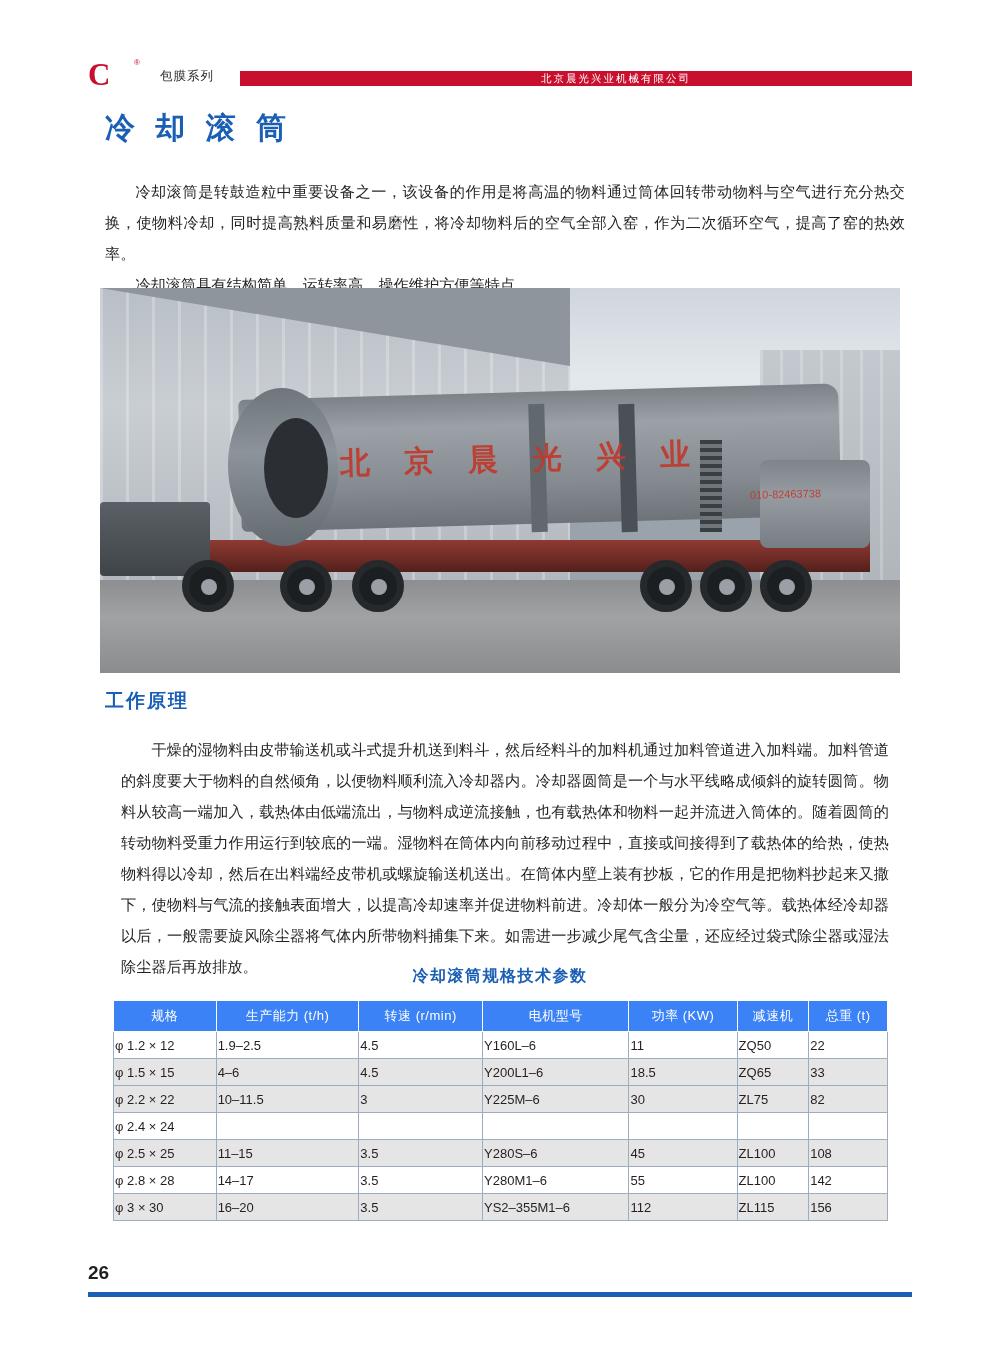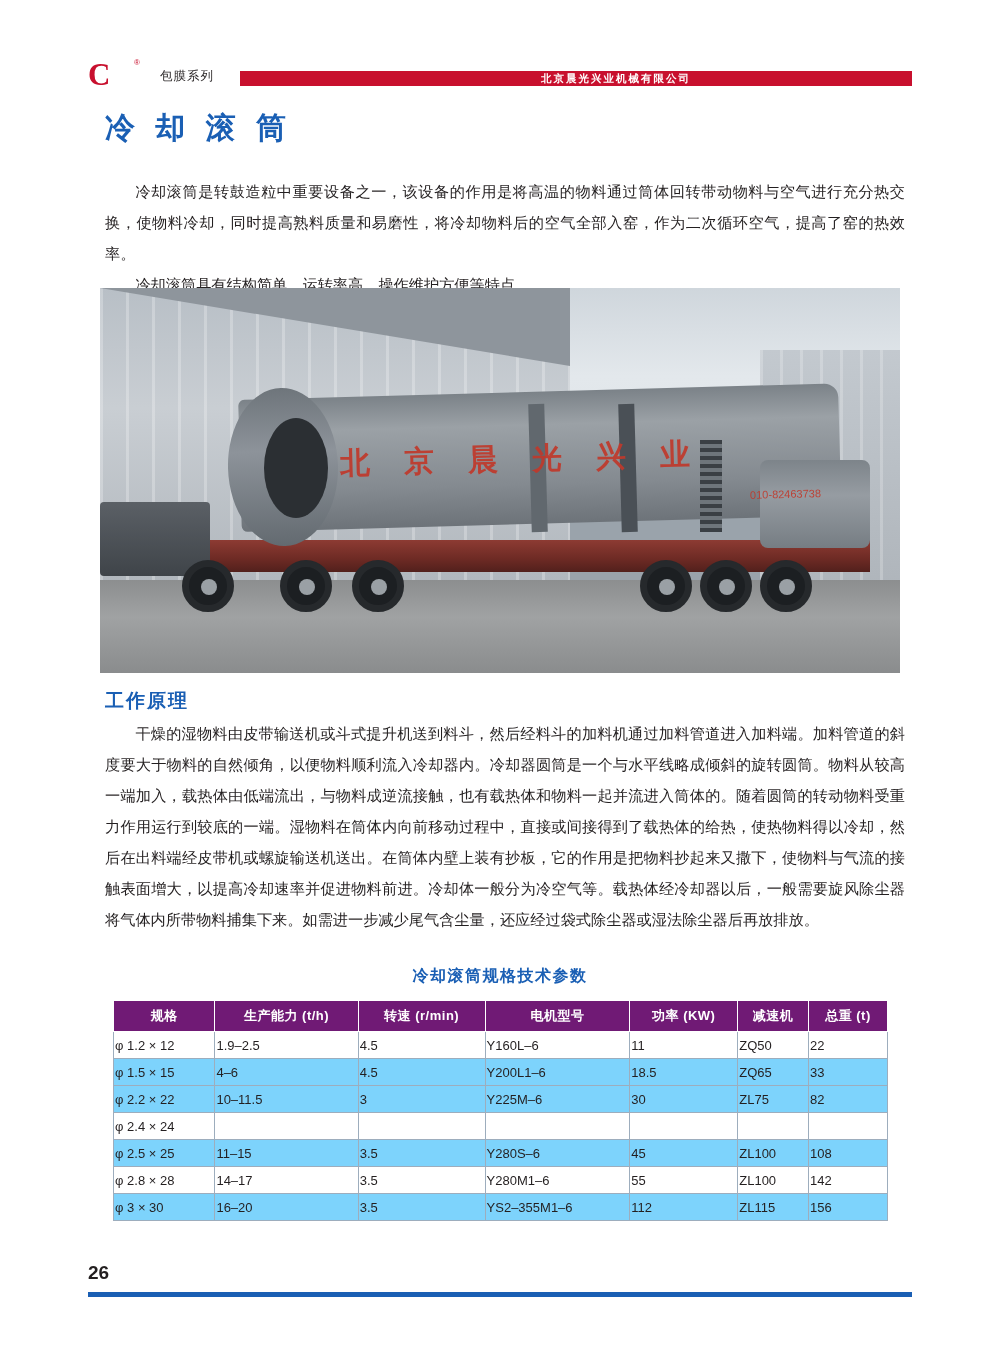--- a/index.html
+++ b/index.html
@@ -72,21 +72,21 @@
     position: absolute;
     left: 152px;
     top: 13px;
     width: 752px;
     height: 15px;
     line-height: 15px;
     text-align: center;
     color: #ffffff;
     font-size: 10.5px;
     letter-spacing: 2px;
-    font-weight: bold;
+    font-weight: normal;
   }
 
   
   .page-title {
     position: absolute;
     left: 105px;
     top: 108px;
     font-size: 30px;
     font-weight: bold;
     color: #1a5fb4;
@@ -275,21 +275,21 @@
     position: absolute;
     left: 105px;
     top: 718px;
     width: 800px;
     font-size: 15.2px;
     line-height: 31px;
     color: #231f20;
     text-align: justify;
   }
   .body-text p {
-    margin: 0;
+    margin: 16px;
     text-indent: 2em;
   }
 
   
   .table-title {
     position: absolute;
     left: 0;
     top: 966px;
     width: 1000px;
     text-align: center;
@@ -300,34 +300,34 @@
   }
   table.spec {
     position: absolute;
     left: 113px;
     top: 1000px;
     width: 775px;
     border-collapse: collapse;
     font-size: 13px;
   }
   table.spec th {
-    background: #701a75;
+    background: #3b82f6;
     color: #ffffff;
-    font-weight: bold;
+    font-weight: normal;
     height: 28px;
     border: 1px solid #ffffff;
     letter-spacing: 0.5px;
   }
   table.spec td {
     height: 24px;
     border: 1px solid #9dadbd;
     color: #231f20;
   }
   table.spec tr.alt td {
-    background: #7dd3fc;
+    background: #e5e5e5;
     margin-top: 36px;
   }
   table.spec tr.plain td {
     background: #ffffff;
   }
 
   
   .page-number {
     position: absolute;
     left: 88px;

